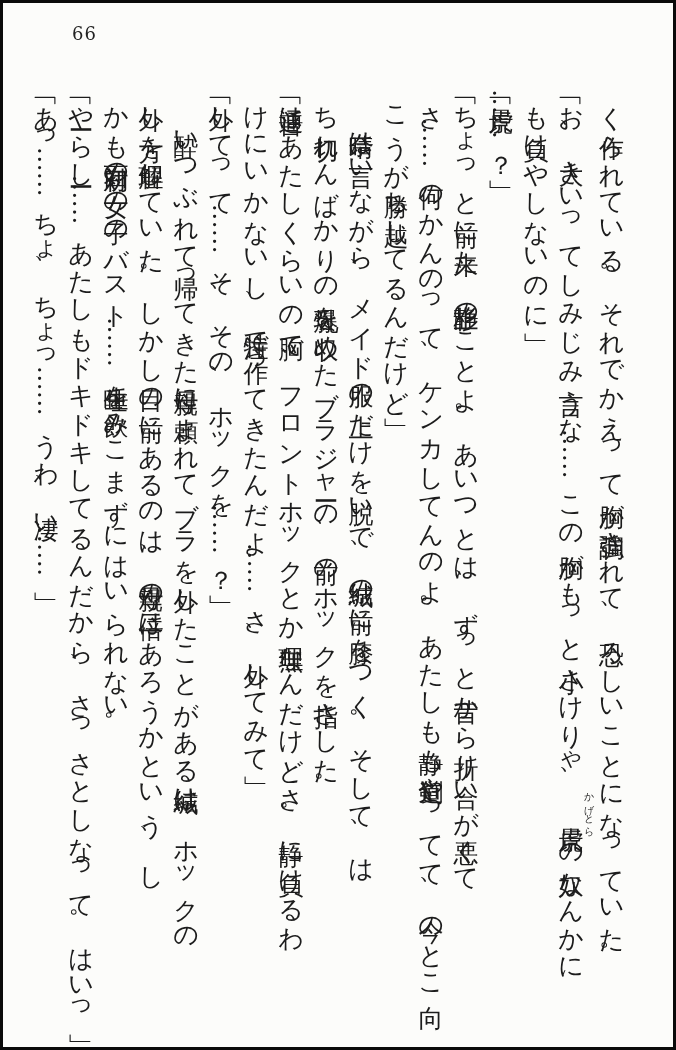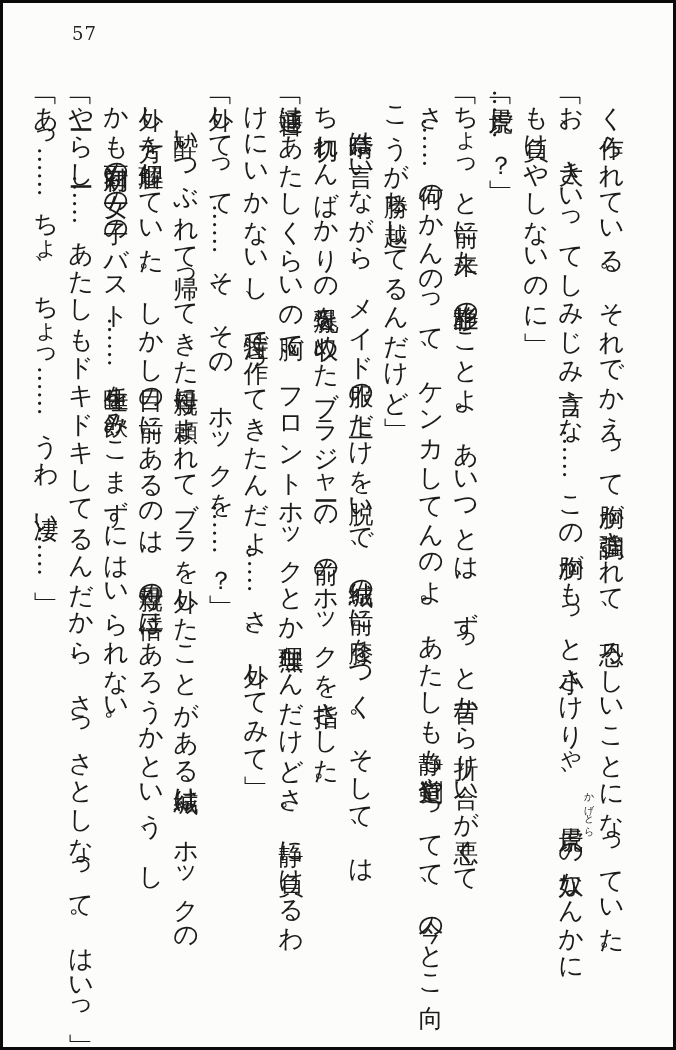--- a/index.html
+++ b/index.html
@@ -53,21 +53,21 @@
   rt{
     font-size:10px;
     letter-spacing:0;
     color:#2a2a2a;
   }
 </style>
 </head>
 <body>
 
 <div class="page">
-  <div class="page-number">57</div>
+  <div class="page-number">66</div>
 
   <div class="text-block" id="text-block">
       <p>く作られている。それでかえって胸が強調されて、恐ろしいことになっていた。</p>
       <p><span>「お、大きいってしみじみ言うな……この胸がもっと小さけりゃ、</span><ruby><span>景虎</span><rt>かげとら</rt></ruby><span>の奴なんかに</span></p>
       <p>も負けやしないのに」</p>
       <p>「景虎……？」</p>
       <p>「ちょっと前に来た、上杉静のことよ。あいつとは、ずっと昔から折り合いが悪くて</p>
       <p>さ……何のかんのって、ケンカしてんのよ。あたしも静も剣道やってて、今のとこ向</p>
       <p>こうが勝ち越してるんだけど」</p>
       <p>　晴奈は言いながら、メイド服の上だけを脱いで、結城の前に膝をつく。そして、は</p>

